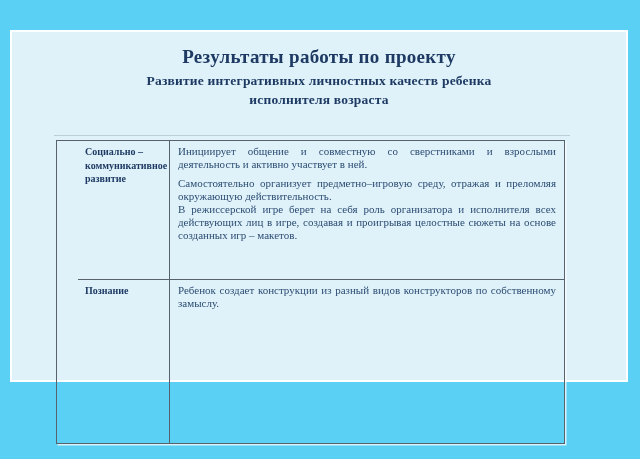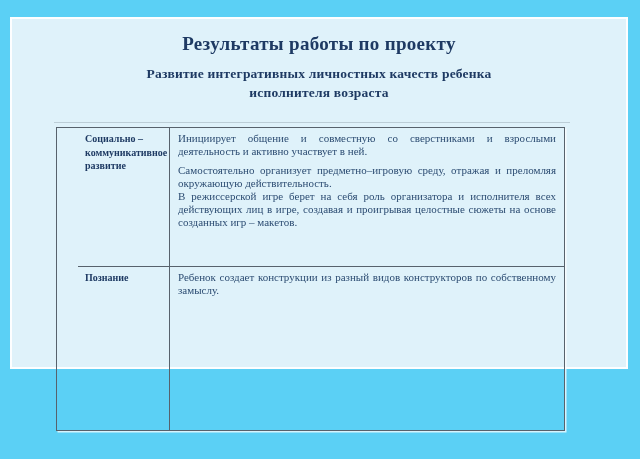--- a/index.html
+++ b/index.html
@@ -11,35 +11,35 @@
   }
   *{margin:0;padding:0;box-sizing:border-box;}
   html,body{width:640px;height:459px;overflow:hidden;}
   body{
     position:relative;
     background:var(--frame);
     font-family:"Liberation Serif", serif;
   }
   .slide{
     position:absolute;
-    left:10px; top:17px;
+    left:10px; top:30px;
     width:618px; height:352px;
     background:var(--slide-bg);
     border:2px solid rgba(255,255,255,0.92);
   }
   .title{
     margin-top:14px;
     text-align:center;
     font-size:19px;
     font-weight:bold;
     color:var(--title-text);
     letter-spacing:0.3px;
   }
   .subtitle{
-    margin-top:9px;
+    margin-top:3px;
     text-align:center;
     font-size:13.5px;
     font-weight:bold;
     color:var(--title-text);
     line-height:19px;
     letter-spacing:0.2px;
   }
   .top-rule{
     position:absolute;
     left:42px; top:103px;

